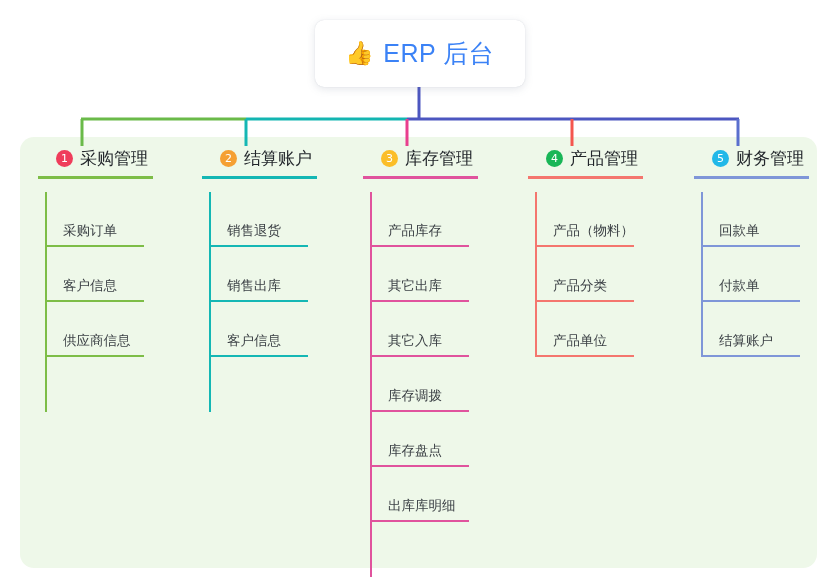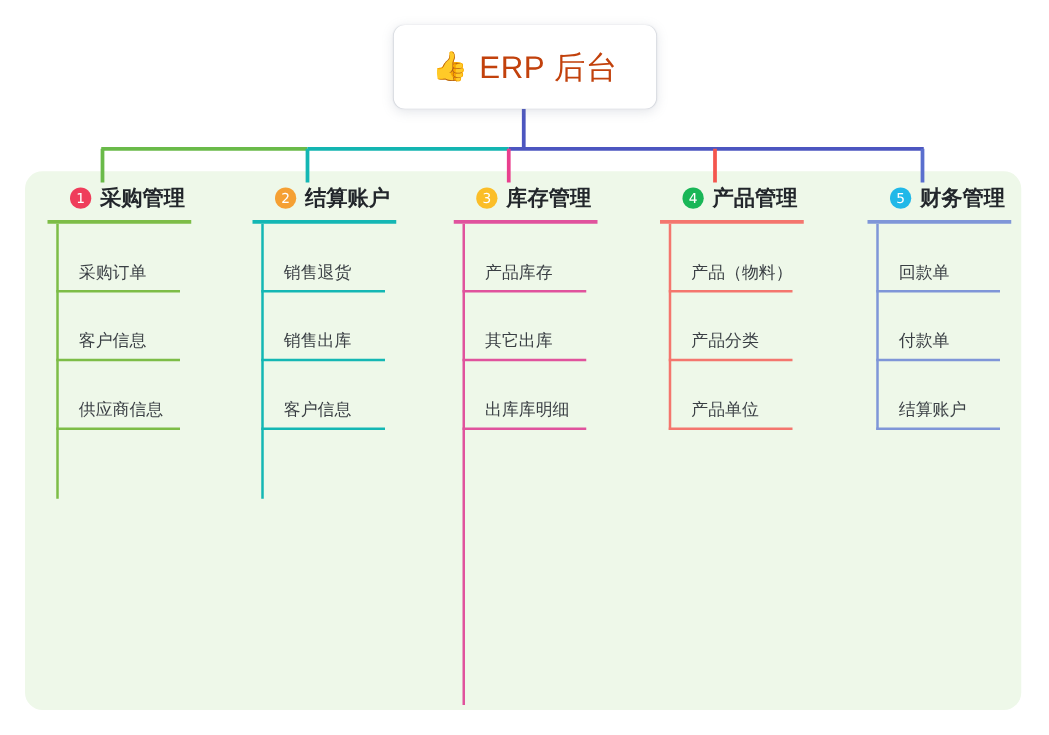--- a/index.html
+++ b/index.html
@@ -32,21 +32,21 @@
     justify-content: center;
     gap: 9px;
   }
   .title-emoji {
     font-size: 23px;
     line-height: 1;
     display: inline-block;
   }
   .title-text {
     font-size: 25px;
-    color: #c2410c;
+    color: #3b82f6;
     letter-spacing: .5px;
     white-space: nowrap;
   }
 
   
   .panel {
     position: absolute;
     left: 20px;
     top: 137px;
     width: 797px;
@@ -85,33 +85,32 @@
     font-size: 11px;
     line-height: 17px;
     text-align: center;
     flex: 0 0 auto;
     font-family: "DejaVu Sans", sans-serif;
   }
   .head-label {
     font-size: 17px;
     color: #22262b;
     white-space: nowrap;
-    font-weight: bold;
   }
   .head-rule {
     margin-top: 6px;
     margin-left: 2px;
     width: 115px;
     height: 3px;
   }
 
   
   .leaves {
     position: relative;
-    margin-top: 0;
+    margin-top: 13px;
   }
   .leaf {
     position: relative;
     height: 55px;
   }
   .leaf-label {
     position: absolute;
     left: 27px;
     bottom: 7px;
     font-size: 13.5px;
@@ -211,20 +210,32 @@
           <div class="leaf-spine" style="background: rgb(224, 83, 157); height: 385px;"></div>
           <div class="leaf">
             <span class="leaf-label">产品库存</span>
             <div class="leaf-rule" style="background: rgb(224, 83, 157);"></div>
           </div>
           <div class="leaf">
             <span class="leaf-label">其它出库</span>
             <div class="leaf-rule" style="background: rgb(224, 83, 157);"></div>
           </div>
           <div class="leaf">
+            <span class="leaf-label">其它入库</span>
+            <div class="leaf-rule" style="background: rgb(224, 83, 157);"></div>
+          </div>
+          <div class="leaf">
+            <span class="leaf-label">库存调拨</span>
+            <div class="leaf-rule" style="background: rgb(224, 83, 157);"></div>
+          </div>
+          <div class="leaf">
+            <span class="leaf-label">库存盘点</span>
+            <div class="leaf-rule" style="background: rgb(224, 83, 157);"></div>
+          </div>
+          <div class="leaf">
             <span class="leaf-label">出库库明细</span>
             <div class="leaf-rule" style="background: rgb(224, 83, 157);"></div>
           </div>
         </div>
       </div>
       <div class="col" style="left: 526px;">
         <div class="col-head">
           <span class="badge" style="background: rgb(25, 182, 87);">4</span>
           <span class="head-label">产品管理</span>
         </div>

